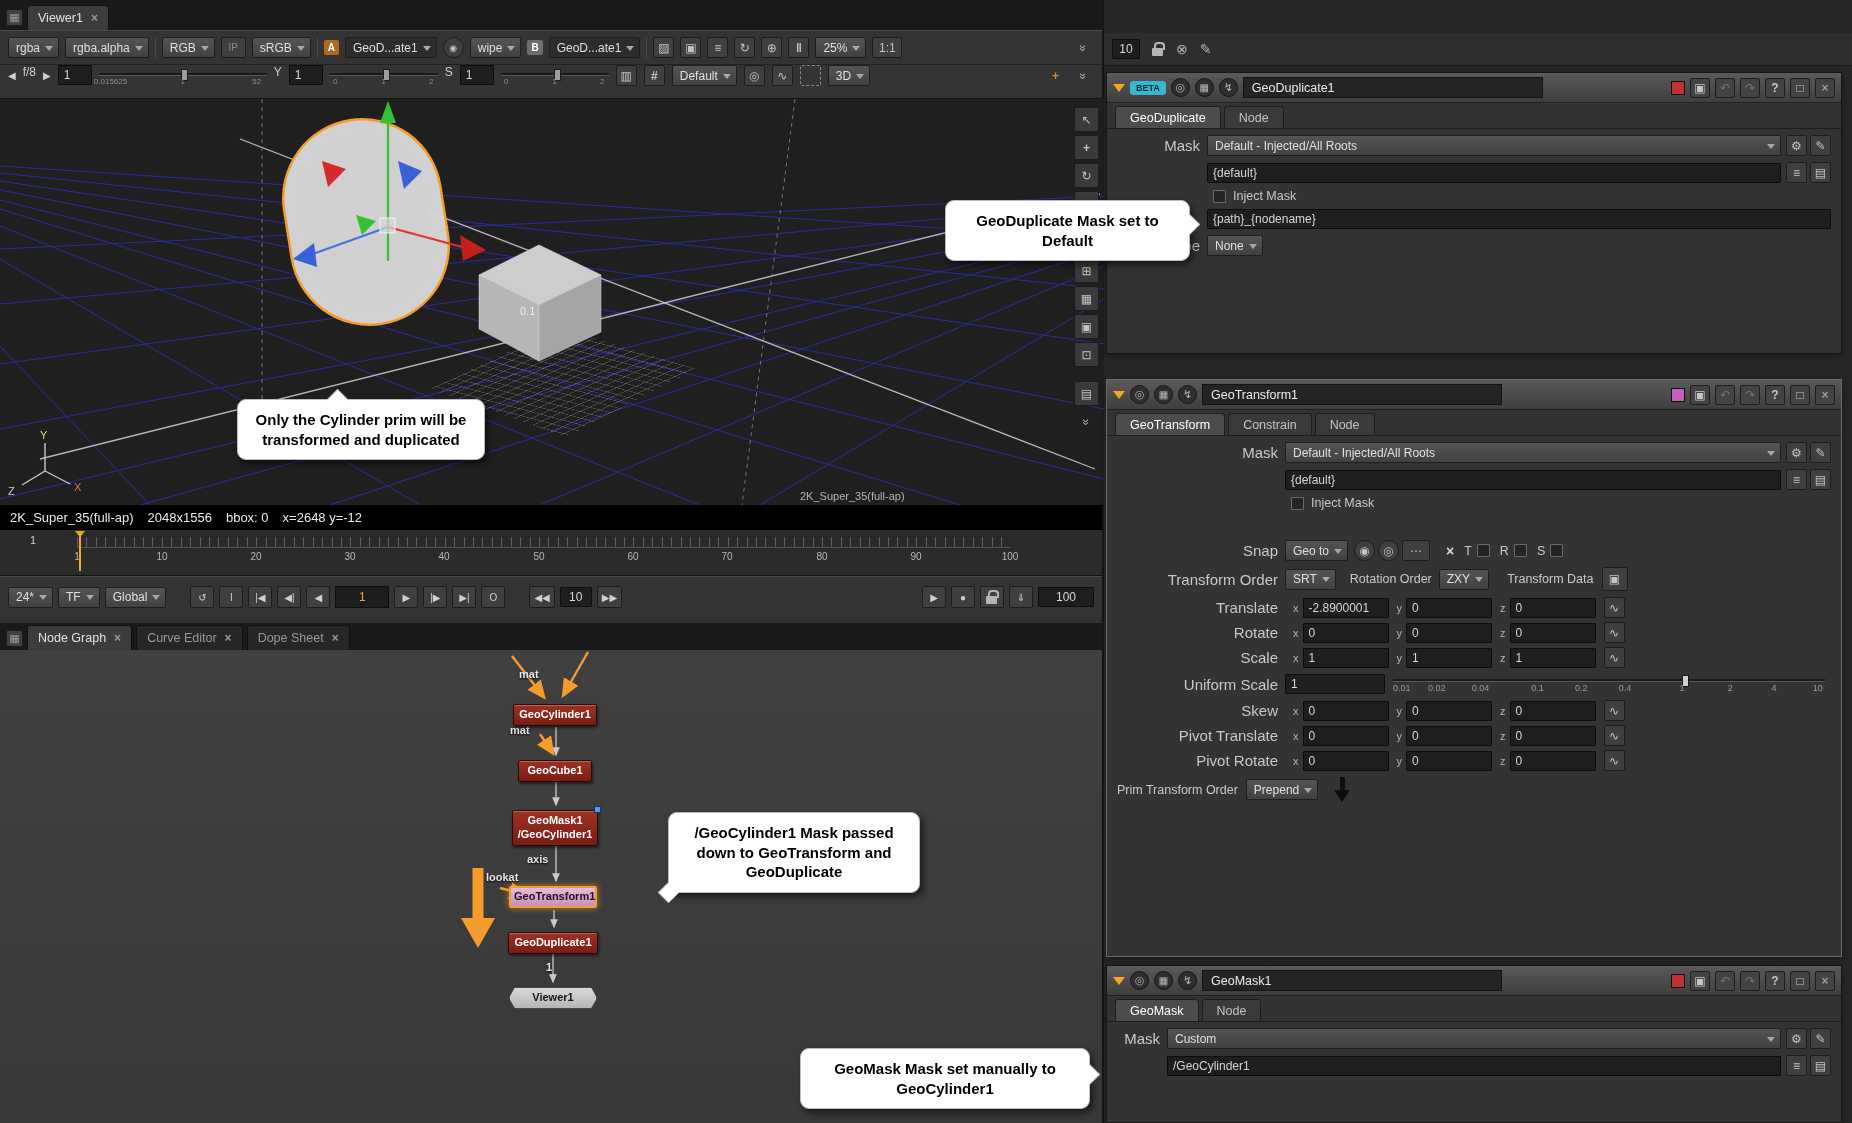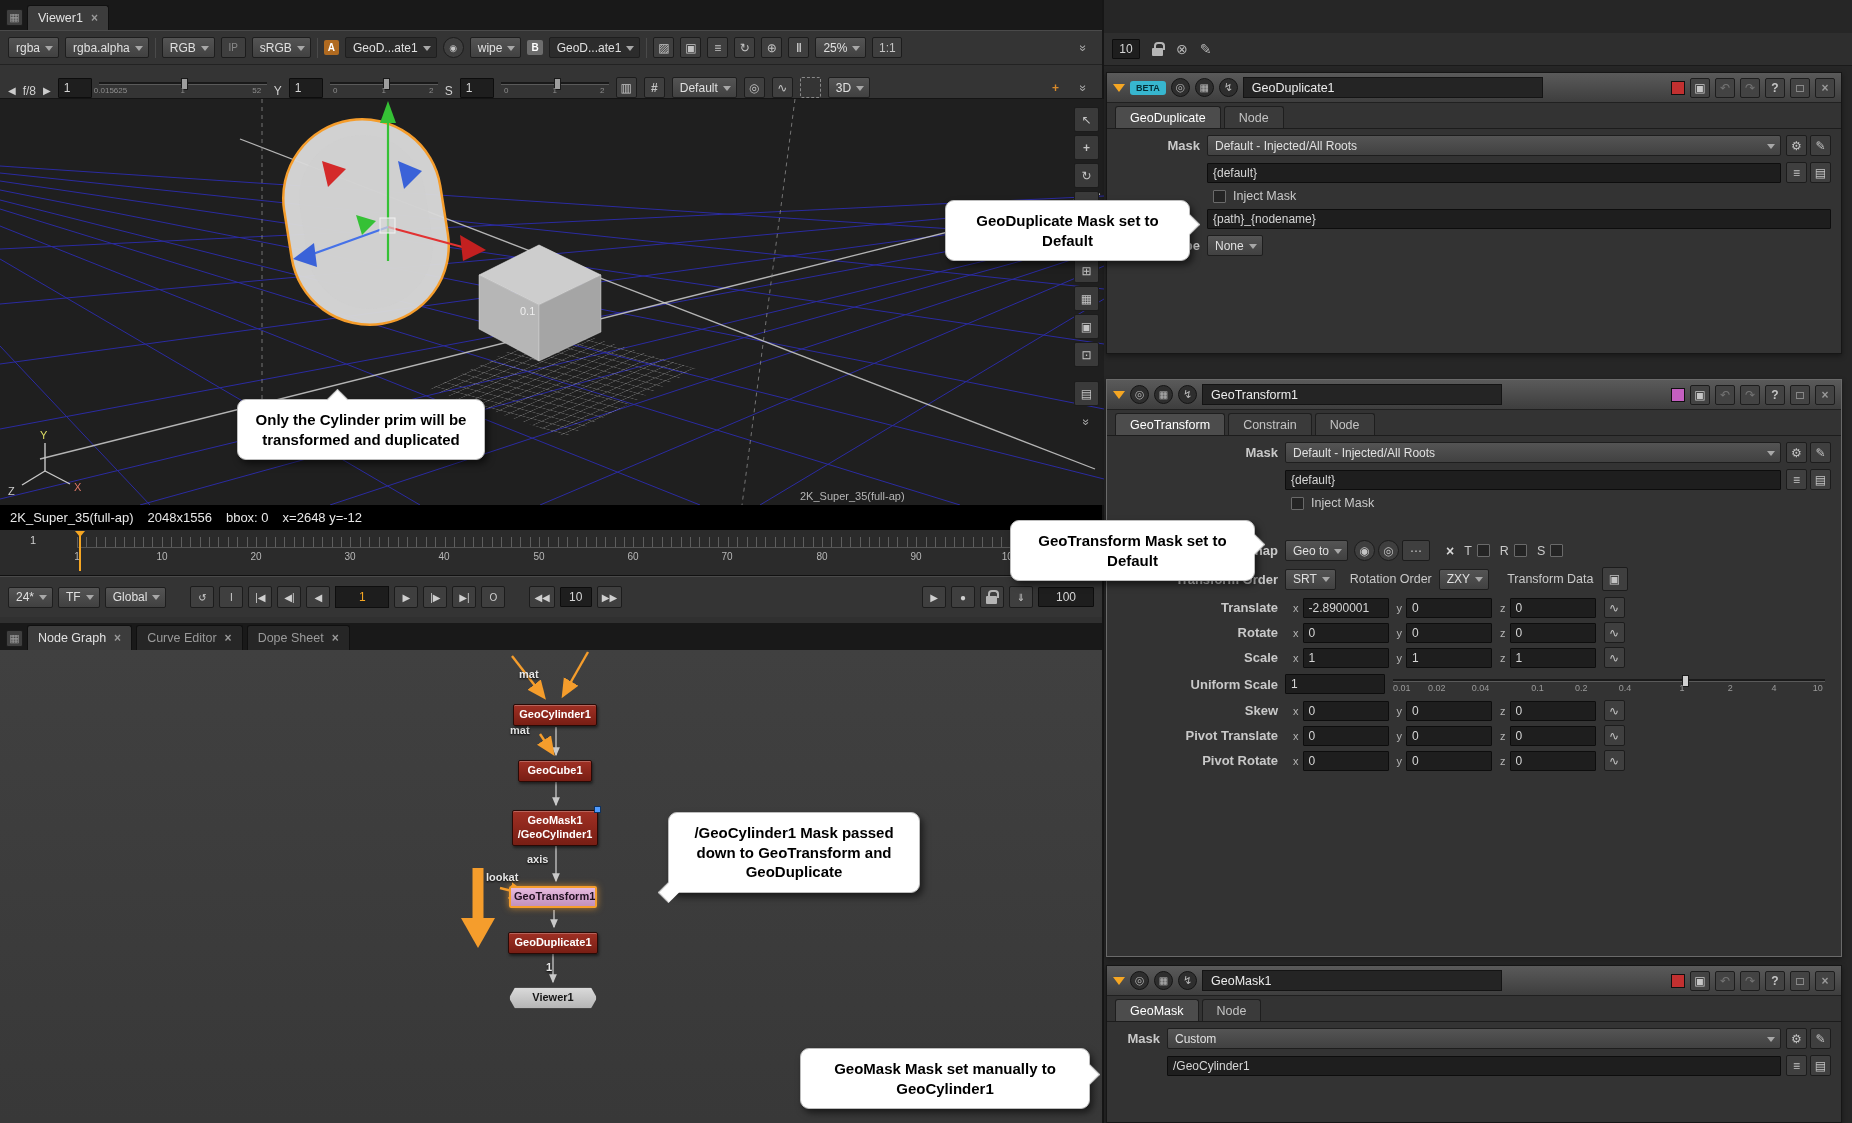--- a/index.html
+++ b/index.html
@@ -11,21 +11,21 @@
   .dd{height:21px;background:linear-gradient(#545454,#414141);border:1px solid #1e1e1e;border-radius:2px;
       color:#e0e0e0;font-size:12px;display:flex;align-items:center;padding:0 18px 0 7px;position:relative;white-space:nowrap;}
   .dd::after{content:"";position:absolute;right:5px;top:50%;margin-top:-2px;
       border-left:4px solid transparent;border-right:4px solid transparent;border-top:5px solid #a8a8a8;}
   .tfield{background:#1e1e1e;border:1px solid #0d0d0d;color:#d6d6d6;font:12px "Liberation Sans",sans-serif;
       height:20px;padding:0 5px;border-radius:1px;}
   .iconbtn{width:21px;height:21px;background:#3f3f3f;border:1px solid #1c1c1c;border-radius:2px;color:#c4c4c4;
       display:inline-flex;align-items:center;justify-content:center;font-size:12px;flex:none;}
   .chk{width:13px;height:13px;background:#242424;border:1px solid #6a6a6a;border-radius:1px;flex:none;display:inline-block;}
   .vr{width:1px;height:20px;background:#1d1d1d;border-right:1px solid #4a4a4a;flex:none;}
-  .plabel{display:inline-block;text-align:right;color:#c9c9c9;font-size:13px;padding-right:7px;flex:none;white-space:nowrap;font-weight:bold;}
+  .plabel{display:inline-block;text-align:right;color:#c9c9c9;font-size:15px;padding-right:7px;flex:none;white-space:nowrap;}
   .axisl{color:#b5b5b5;font-size:11px;margin:0 4px 0 8px;}
   .prow{display:flex;align-items:center;margin:6px 10px;}
 
   
   .vslider{position:relative;height:24px;flex:none;}
   .vslider .groove{position:absolute;left:0;right:0;top:8px;height:3px;background:#191919;border-bottom:1px solid #5a5a5a;}
   .vslider .handle{position:absolute;top:4px;width:7px;height:12px;background:#9d9d9d;border:1px solid #1a1a1a;}
   .vslider .stick{position:absolute;top:12px;transform:translateX(-50%);font-size:8px;color:#8d8d8d;white-space:nowrap;}
 
   
@@ -86,21 +86,21 @@
 
   
   .viewer-pane{position:absolute;left:0;top:0;width:1104px;height:623px;background:#303030;border-right:2px solid #161616;}
   .v-tabs{position:absolute;left:0;top:0;right:0;height:30px;background:#191919;display:flex;align-items:flex-end;padding-left:6px;gap:4px;}
   .tab{display:flex;align-items:center;gap:8px;background:#3c3c3c;color:#e2e2e2;font-size:12.5px;
        padding:5px 10px;border-radius:3px 3px 0 0;border:1px solid #101010;border-bottom:none;}
   .tab.inactive{background:#262626;color:#9a9a9a;}
   .v-tb1{position:absolute;left:0;top:30px;right:0;height:35px;background:#343434;border-top:1px solid #4a4a4a;
          border-bottom:1px solid #222;display:flex;align-items:center;gap:6px;padding:0 8px;}
   .v-tb2{position:absolute;left:0;top:65px;right:0;height:34px;background:#343434;border-bottom:1px solid #141414;
-         display:flex;align-items:flex-end;gap:7px;padding:0 8px;}
+         display:flex;align-items:flex-start;gap:7px;padding:0 8px;}
   .badge-a{background:#b06a20;color:#fff;font-weight:bold;font-size:10px;padding:2px 4px;border-radius:2px;}
   .badge-b{background:#6d6d6d;color:#fff;font-weight:bold;font-size:10px;padding:2px 4px;border-radius:2px;}
   .smalltxt{font-size:12px;color:#d0d0d0;}
   .v-view{position:absolute;left:0;top:99px;width:1104px;height:406px;background:#1f1f1f;overflow:hidden;}
   .side-tools{position:absolute;right:5px;top:8px;display:flex;flex-direction:column;gap:3px;align-items:center;}
   .side-tools .iconbtn{width:25px;height:25px;background:#3a3a3a;}
   .v-info{position:absolute;left:0;top:505px;right:0;height:25px;background:#000;color:#e8e8e8;font-size:13px;
           display:flex;align-items:center;gap:14px;padding-left:10px;}
   .v-ruler{position:absolute;left:0;top:530px;right:0;height:46px;background:#2b2b2b;border-bottom:1px solid #111;}
   .ruler-strip{position:absolute;left:77px;width:933px;top:7px;height:11px;
@@ -708,20 +708,30 @@
         <span class="plabel" data-name="pivot-rotate-label">Pivot Rotate</span>
         <span class="axisl" data-name="x-axis-label">x</span>
         <input class="tfield axisf" data-name="pivot-rotate-x-field" value="0" style="">
         <span class="axisl" data-name="y-axis-label">y</span>
         <input class="tfield axisf" data-name="pivot-rotate-y-field" value="0" style="">
         <span class="axisl" data-name="z-axis-label">z</span>
         <input class="tfield axisf" data-name="pivot-rotate-z-field" value="0" style="">
         <span class="iconbtn" style="margin-left:8px" data-name="anim-curve-icon"></span>
       </div>
 
+      <div class="prow" style="margin-left:10px" data-name="prim-transform-order-row">
+        <span style="font-size:12.5px;color:#c9c9c9;padding-right:8px" data-name="prim-transform-order-label">Prim Transform Order</span>
+        <div class="dd" data-name="prim-transform-order-dropdown">
+            <span data-name="prim-transform-order-value">Prepend</span>
+          </div>
+        <span class="dn-arrow" data-name="annotation-down-arrow">
+            <span class="stem"></span>
+            <span class="head"></span>
+          </span>
+      </div>
     </section>
 
     <section class="panel gm" style="top:965px;height:158px" data-name="geomask1-panel">
       <div class="panel-header" data-name="geomask1-header">
         <span class="coll-tri" data-name="collapse-triangle-icon"></span>
         <span class="hround" data-name="focus-icon"></span>
         <span class="hround" data-name="channels-icon"></span>
         <span class="hround" data-name="plug-icon"></span>
         <div class="titlebox" data-name="node-name-field">
             <span data-name="node-name-value">GeoMask1</span>
@@ -756,24 +766,20 @@
     </section>
   </div>
 
   <div class="callout" style="left:945px;top:200px;width:245px" data-name="callout-geoduplicate-mask">
     <span data-name="callout-text">GeoDuplicate Mask set to Default</span>
     <span class="tail right" style="right:-8px;top:16px" data-name="callout-tail"></span>
   </div>
   <div class="callout" style="left:237px;top:399px;width:248px" data-name="callout-cylinder-prim">
     <span data-name="callout-text">Only the Cylinder prim will be transformed and duplicated</span>
     <span class="tail up" style="top:-8px;left:92px" data-name="callout-tail"></span>
-  </div>
-  <div class="callout" style="left:1010px;top:520px;width:245px" data-name="callout-geotransform-mask">
-    <span data-name="callout-text">GeoTransform Mask set to Default</span>
-    <span class="tail right" style="right:-8px;top:16px" data-name="callout-tail"></span>
   </div>
   <div class="callout" style="left:668px;top:812px;width:252px" data-name="callout-mask-passed-down">
     <span data-name="callout-text">/GeoCylinder1 Mask passed down to GeoTransform and GeoDuplicate</span>
     <span class="tail left" style="left:-8px;top:72px" data-name="callout-tail"></span>
   </div>
   <div class="callout" style="left:800px;top:1048px;width:290px" data-name="callout-geomask-manual">
     <span data-name="callout-text">GeoMask Mask set manually to GeoCylinder1</span>
     <span class="tail right" style="right:-8px;top:18px" data-name="callout-tail"></span>
   </div>
 

